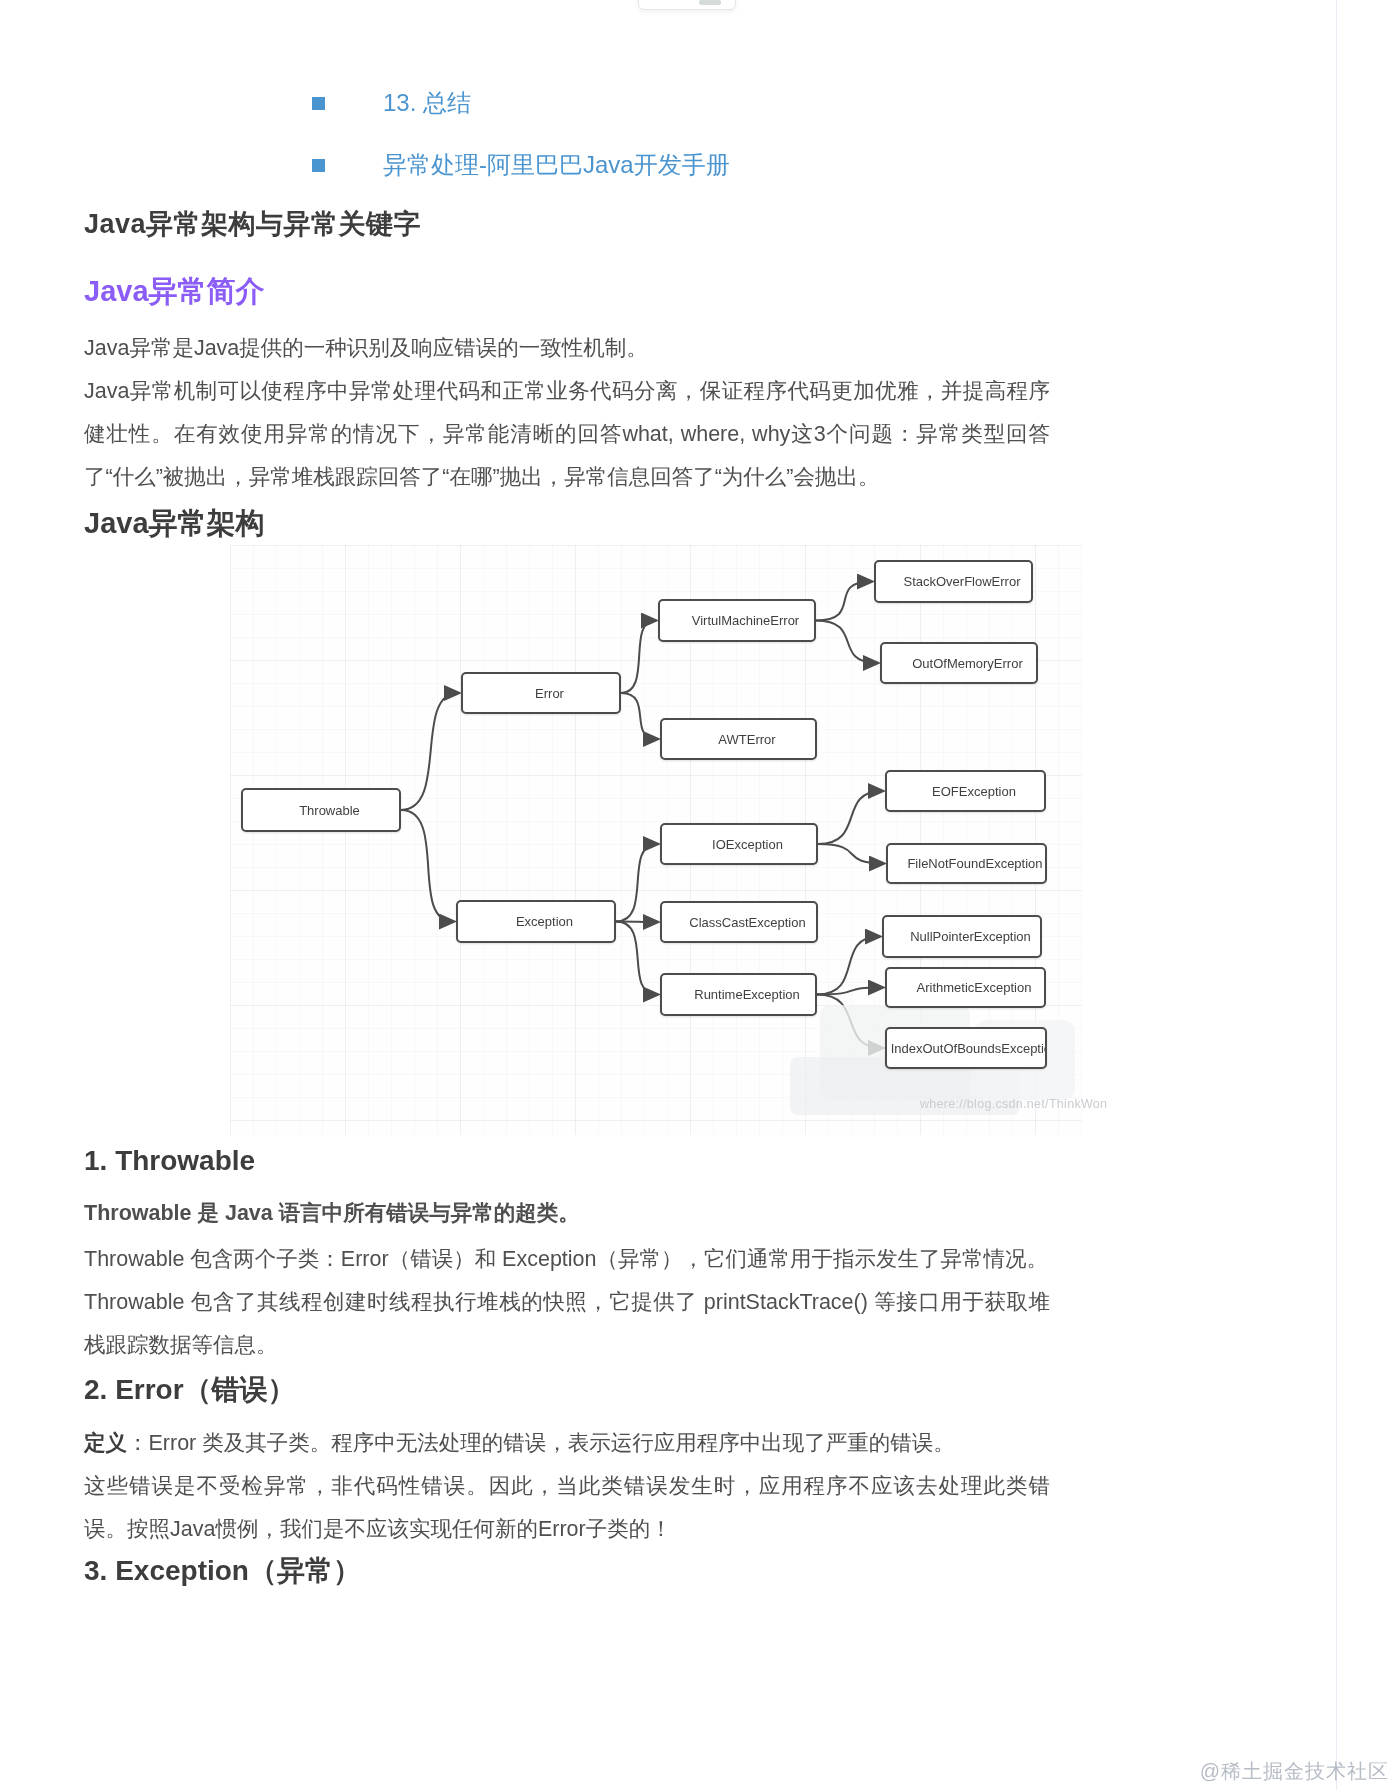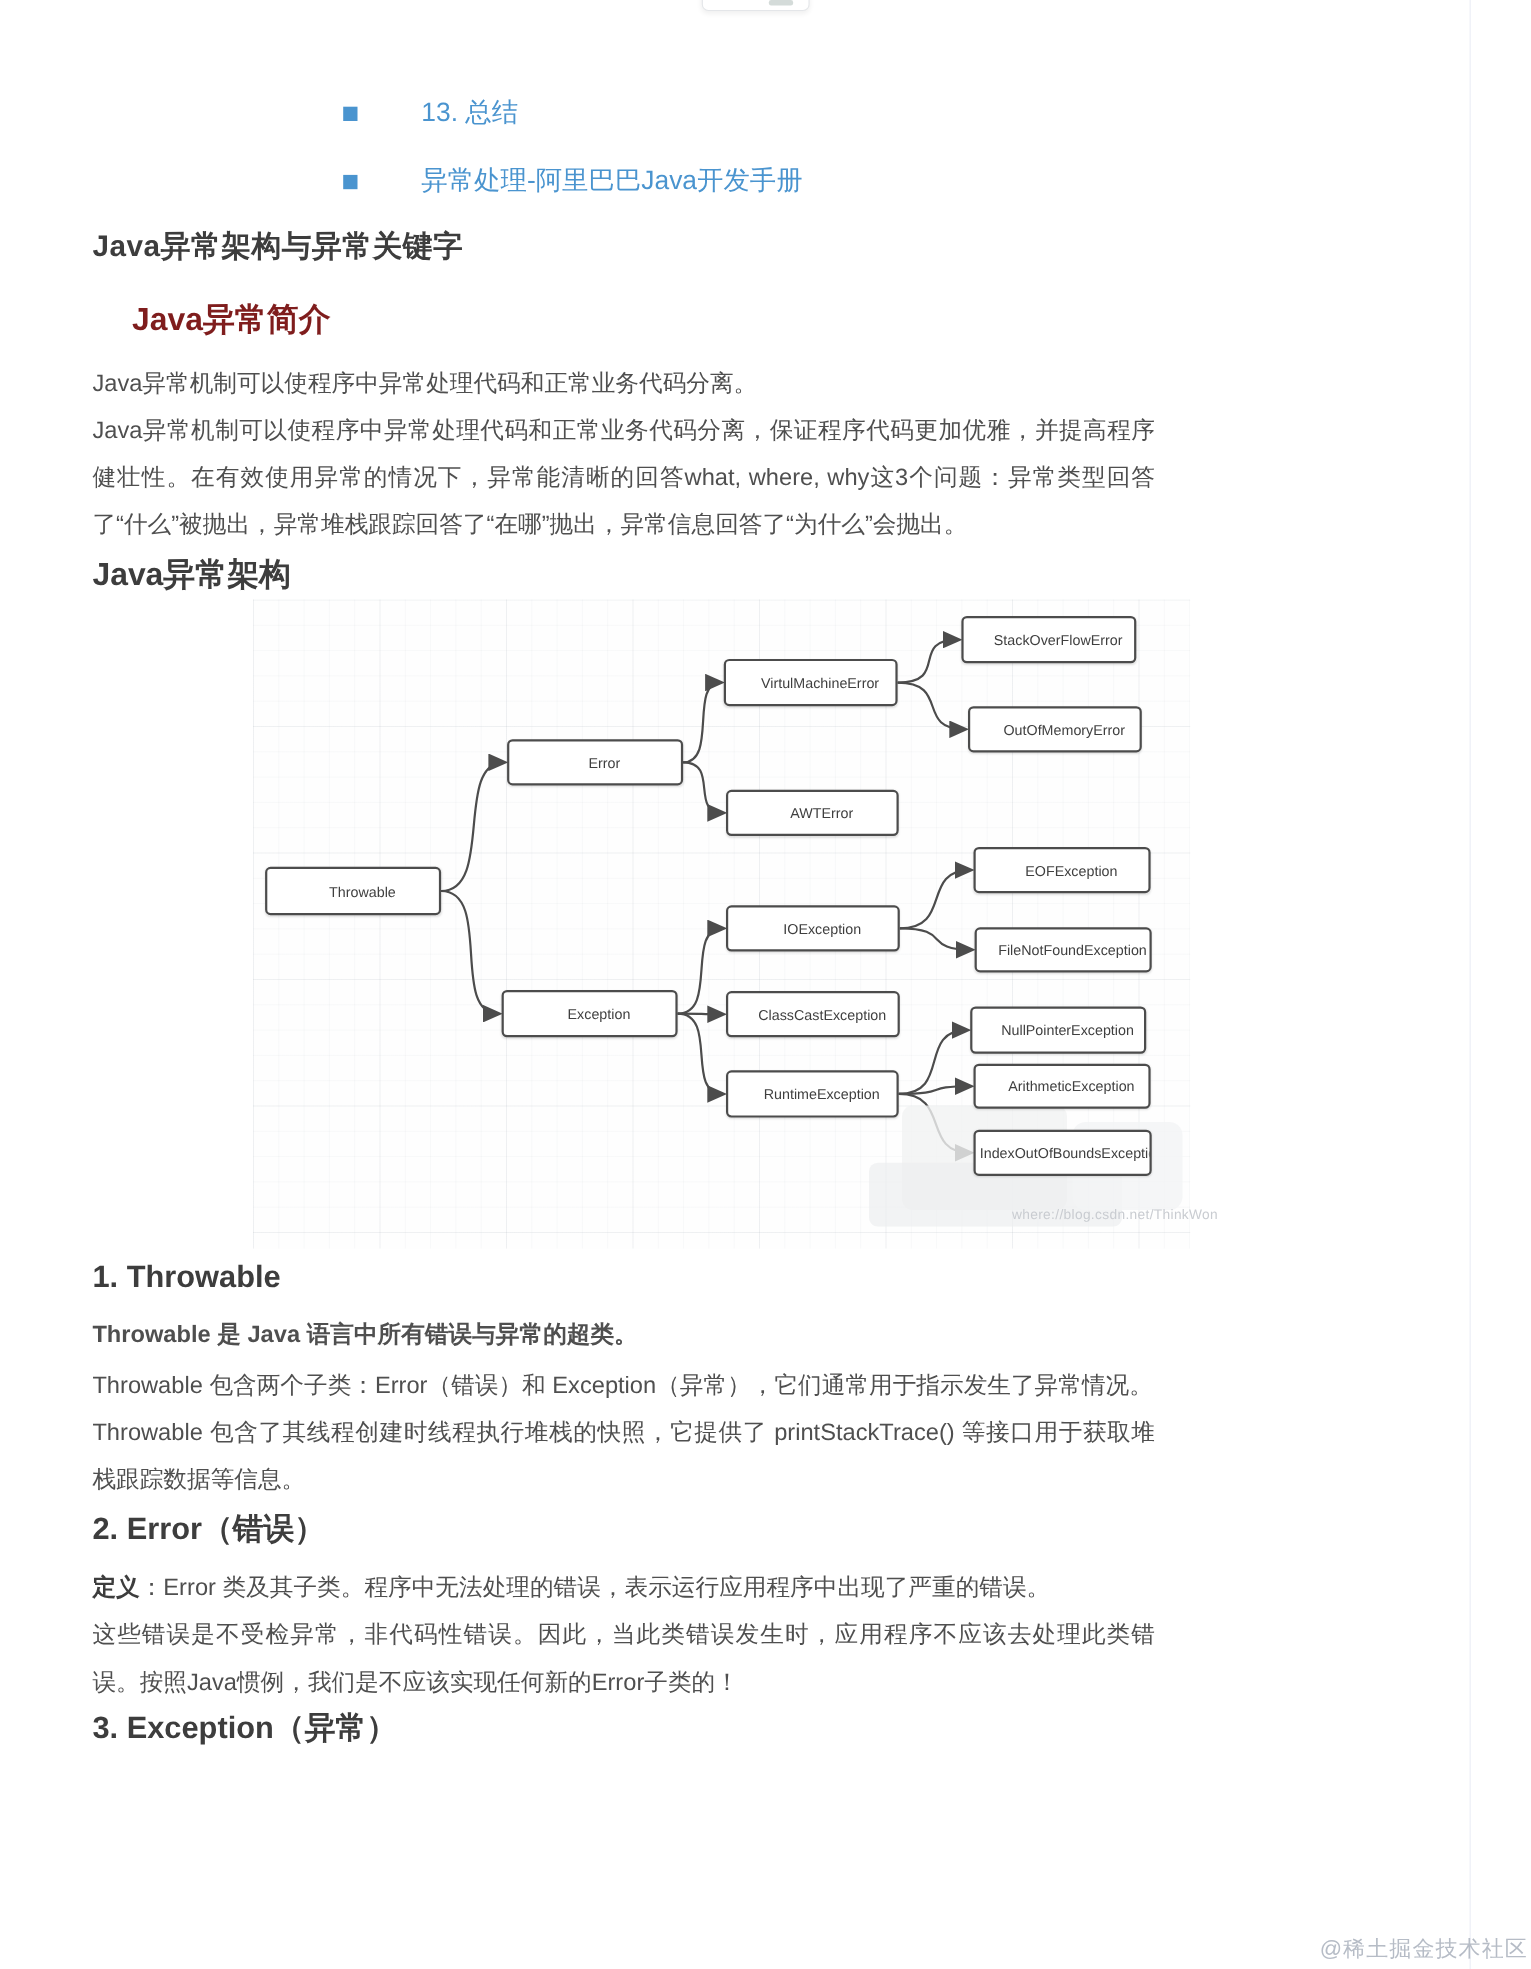--- a/index.html
+++ b/index.html
@@ -73,22 +73,22 @@
         </li>
         <li>
           <span class="sq" style="background: rgb(74, 148, 207);"></span>
           <a href="#" style="color: rgb(74, 148, 207);">异常处理-阿里巴巴Java开发手册</a>
         </li>
       </ul>
 
     <h1 class="h1" style="color: rgb(61, 61, 61);">Java异常架构与异常关键字</h1>
 
     <div class="article" id="article-root">
-        <div class="h2" style="color: #7f1d1d; margin-top: 28px; margin-left: 36px;">Java异常简介</div>
-        <p style="color: rgb(79, 79, 79); margin-top: 18px;"><span>Java异常机制可以使程序中异常处理代码和正常业务代码分离。</span></p>
+        <div class="h2" style="color: #8b5cf6; margin-top: 28px;">Java异常简介</div>
+        <p style="color: rgb(79, 79, 79); margin-top: 18px;"><span>Java异常是Java提供的一种识别及响应错误的一致性机制。</span></p>
         <p style="color: rgb(79, 79, 79);"><span>Java异常机制可以使程序中异常处理代码和正常业务代码分离，保证程序代码更加优雅，并提高程序健壮性。在有效使用异常的情况下，异常能清晰的回答what, where, why这3个问题：异常类型回答了“什么”被抛出，异常堆栈跟踪回答了“在哪”抛出，异常信息回答了“为什么”会抛出。</span></p>
         <div class="h2" style="color: rgb(61, 61, 61); margin-top: 6px;">Java异常架构</div>
         <div class="diagram" style="margin-top: 4px;">
           <svg width="852" height="590" viewBox="0 0 852 590">
     <defs>
               <marker id="ah" markerWidth="9" markerHeight="8" refX="7" refY="4" orient="auto">
       <path d="M0,0 L9,4 L0,8 z" fill="#4c4c4c"></path>
               </marker>
             </defs>
             <path d="M171,265 C219,265 183,148 228,148" fill="none" stroke="#4c4c4c" stroke-width="2" marker-end="url(#ah)"></path>

